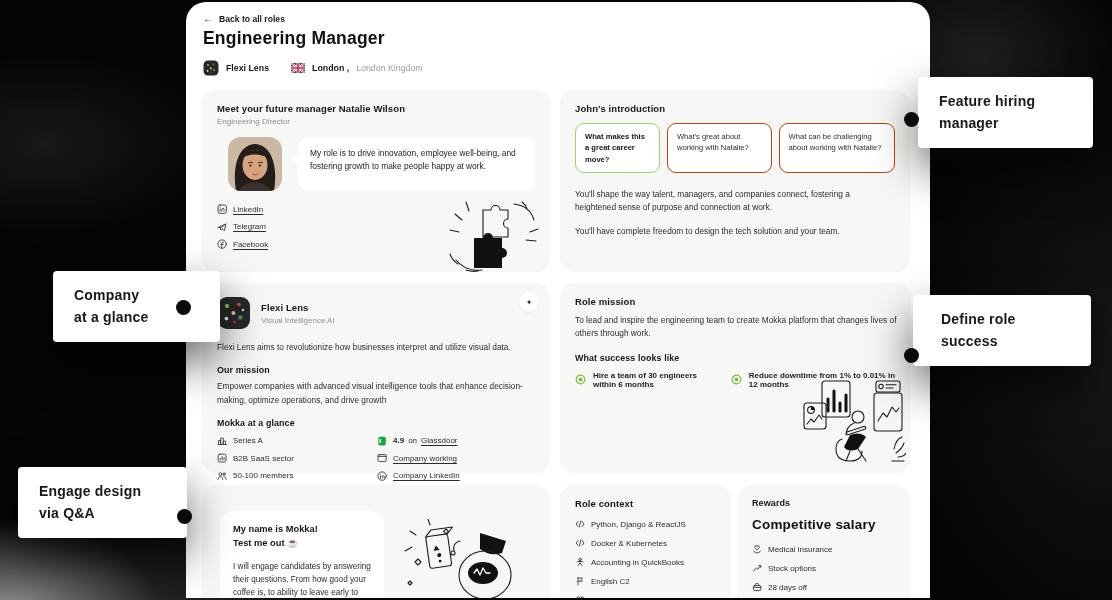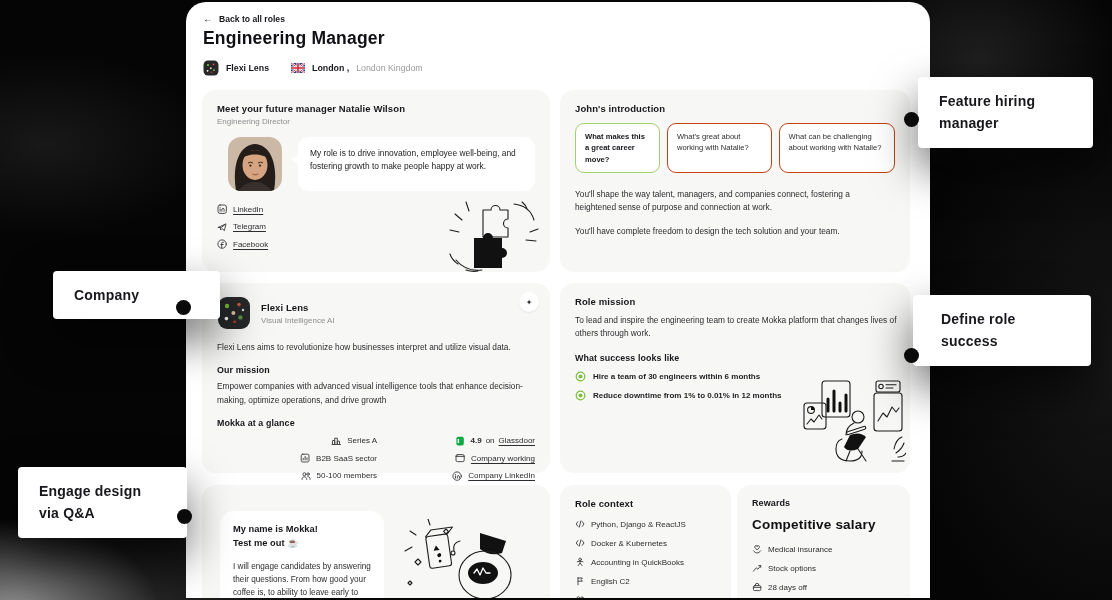--- a/index.html
+++ b/index.html
@@ -63,29 +63,29 @@
   .c1 { width:86px; } .c2 { width:106px; } .c3 { width:118px; }
   .intro-p1 { margin-top:15px; width:302px; }
   .intro-p2 { margin-top:10px; width:302px; }
 
   
   .co-head { display:flex; align-items:center; gap:10px; }
   .mini-btn { position:absolute; top:9px; right:11px; width:20px; height:20px; border-radius:50%;
     background:#fff; display:flex; align-items:center; justify-content:center; font-size:8px;
     color:#333; cursor:pointer; box-shadow:0 1px 2px rgba(0,0,0,.08); }
   .glance-grid { display:flex; margin-top:8px; }
-  .gcol { display:flex; flex-direction:column; gap:7.5px;align-items:flex-end; }
+  .gcol { display:flex; flex-direction:column; gap:7.5px; }
   .gcol1 { width:160px; } .gcol2 { width:158px; }
   .gitem { display:flex; align-items:center; gap:6px; font-size:8px; color:#2c2c30; }
   .gitem u { cursor:pointer; text-underline-offset:1.5px; }
   .rate-b { font-weight:700; }
 
   
   .mi-text { margin-top:7px; width:328px; }
-  .goals { margin-top:8px; display:flex; flex-direction:column; gap:8.5px; position:relative; z-index:2; }
+  .goals { margin-top:8px; display:flex; gap:8.5px; position:relative; z-index:2; }
   .goal { display:flex; align-items:center; gap:7px; font-size:8px; font-weight:600; color:#1d1d21; }
   .illu-person { position:absolute; right:4px; bottom:2px; z-index:1; }
 
   
   .qa-inner { position:absolute; left:18px; top:26px; width:164px; background:#fff;
     border-radius:14px; padding:12px 13px; }
   .qa-t { font-size:9.3px; font-weight:700; color:#17171c; line-height:1.5; }
   .qa-b { margin-top:9px; font-size:8.2px; line-height:1.6; color:#2c2c30; }
   .illu-robot { position:absolute; left:200px; top:34px; }
 
@@ -428,20 +428,21 @@
       </div>
     </div>
   </div>
 
   <div class="callout co-feature">
     <div>Feature hiring</div>
     <div>manager</div>
   </div>
   <div class="callout co-company">
     <div>Company</div>
+    <div>at a glance</div>
   </div>
   <div class="callout co-define">
     <div>Define role</div>
     <div>success</div>
   </div>
   <div class="callout co-engage">
     <div>Engage design</div>
     <div>via Q&amp;A</div>
   </div>
 

